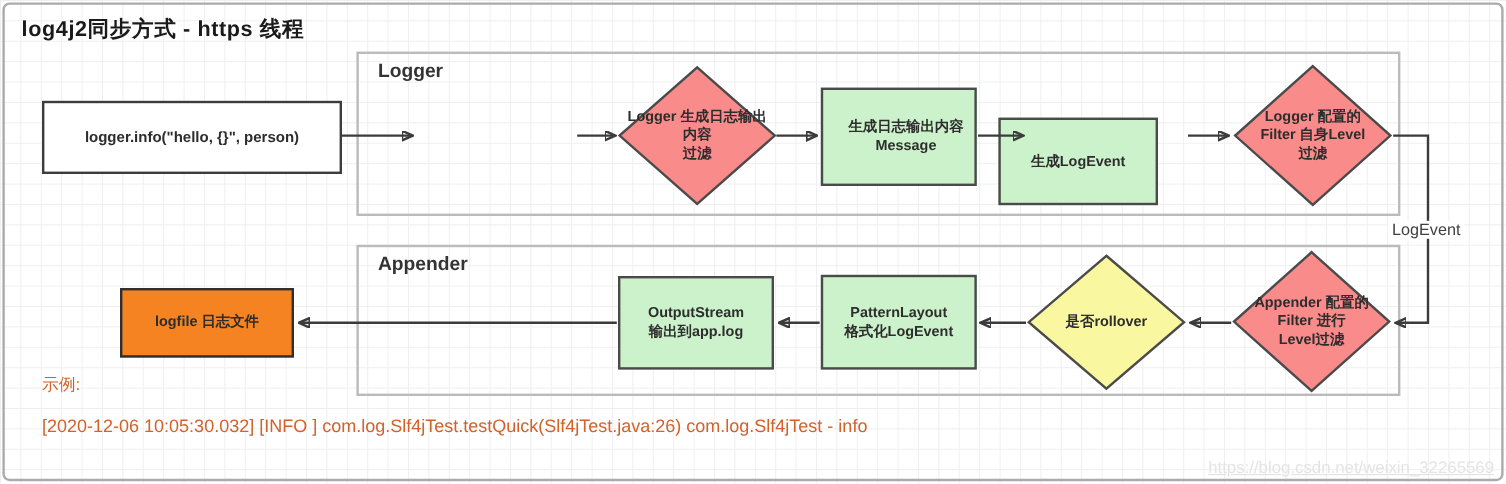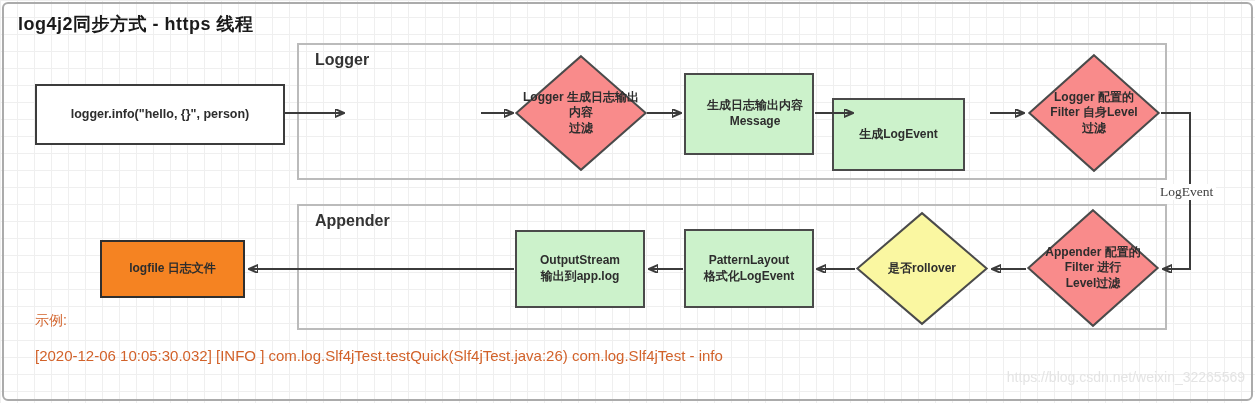--- a/index.html
+++ b/index.html
@@ -57,35 +57,35 @@
     overflow: visible;
   }
   .diamond polygon { stroke: #4a4a4a; stroke-width: 2; }
   .diamond.red polygon    { fill: #f98b8b; }
   .diamond.yellow polygon { fill: #faf7a1; }
   #wires { position: absolute; left: 0; top: 0; z-index: 1; }
   #wires line, #wires path { stroke: #3b3b3b; stroke-width: 2; fill: none; }
   #connector-label {
     position: absolute; left: 1157px; top: 184px;
     background: #ffffff; padding: 0 3px;
-    font-size: 13.5px; color: #404040; z-index: 3; font-family: Liberation Serif, serif;
+    font-size: 13.5px; color: #404040; z-index: 3;
   }
   #example-label {
     position: absolute; left: 35px; top: 312px;
     font-size: 14px; color: #d2622a;
   }
   #example-log {
     position: absolute; left: 35px; top: 347px;
     font-size: 15px; color: #d2622a;
     white-space: nowrap;
     text-align: center;
   }
   #watermark {
-    position: absolute; right: 10px; bottom: 18px;
-    font-size: 14px; color: #e4e4e4; z-index: 0;
+    position: absolute; right: 10px; bottom: 6px;
+    font-size: 14px; color: #e4e4e4; z-index: 0; text-decoration: underline;
   }
 </style>
 </head>
 <body>
 
 <div id="canvas">
 
   <div id="page-title">log4j2同步方式  -  https 线程</div>
 
   <div class="group" style="left:297px; top:43px; width:870px; height:137px;">

